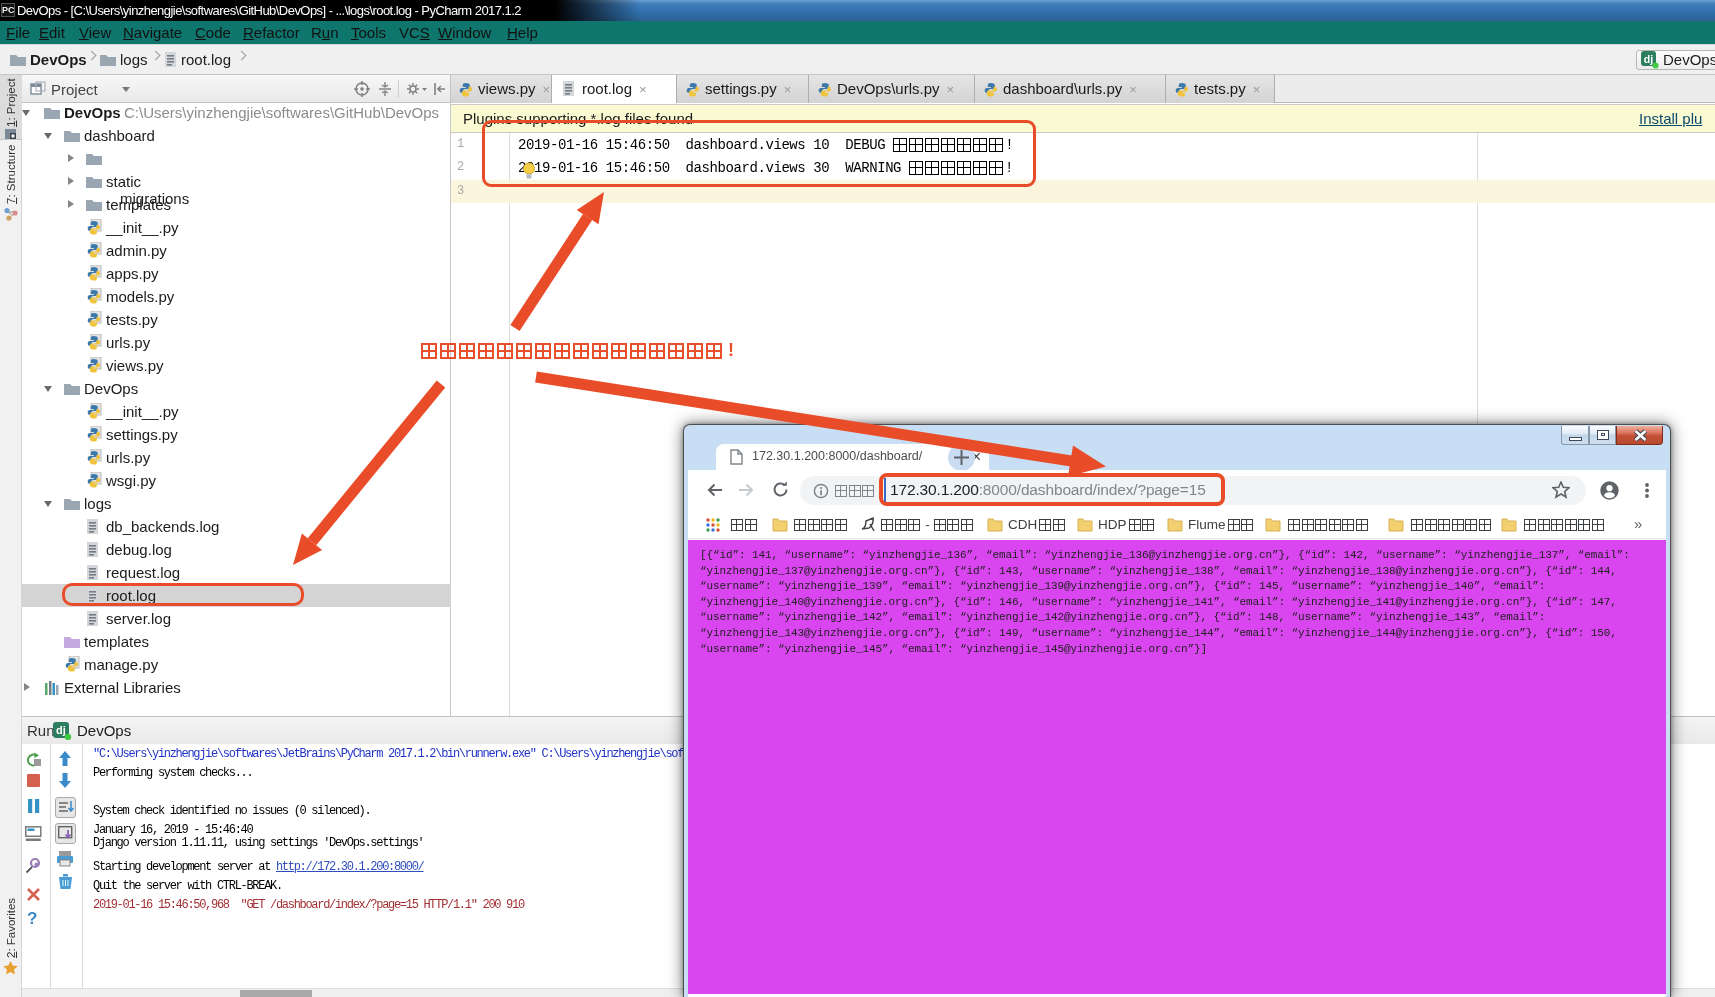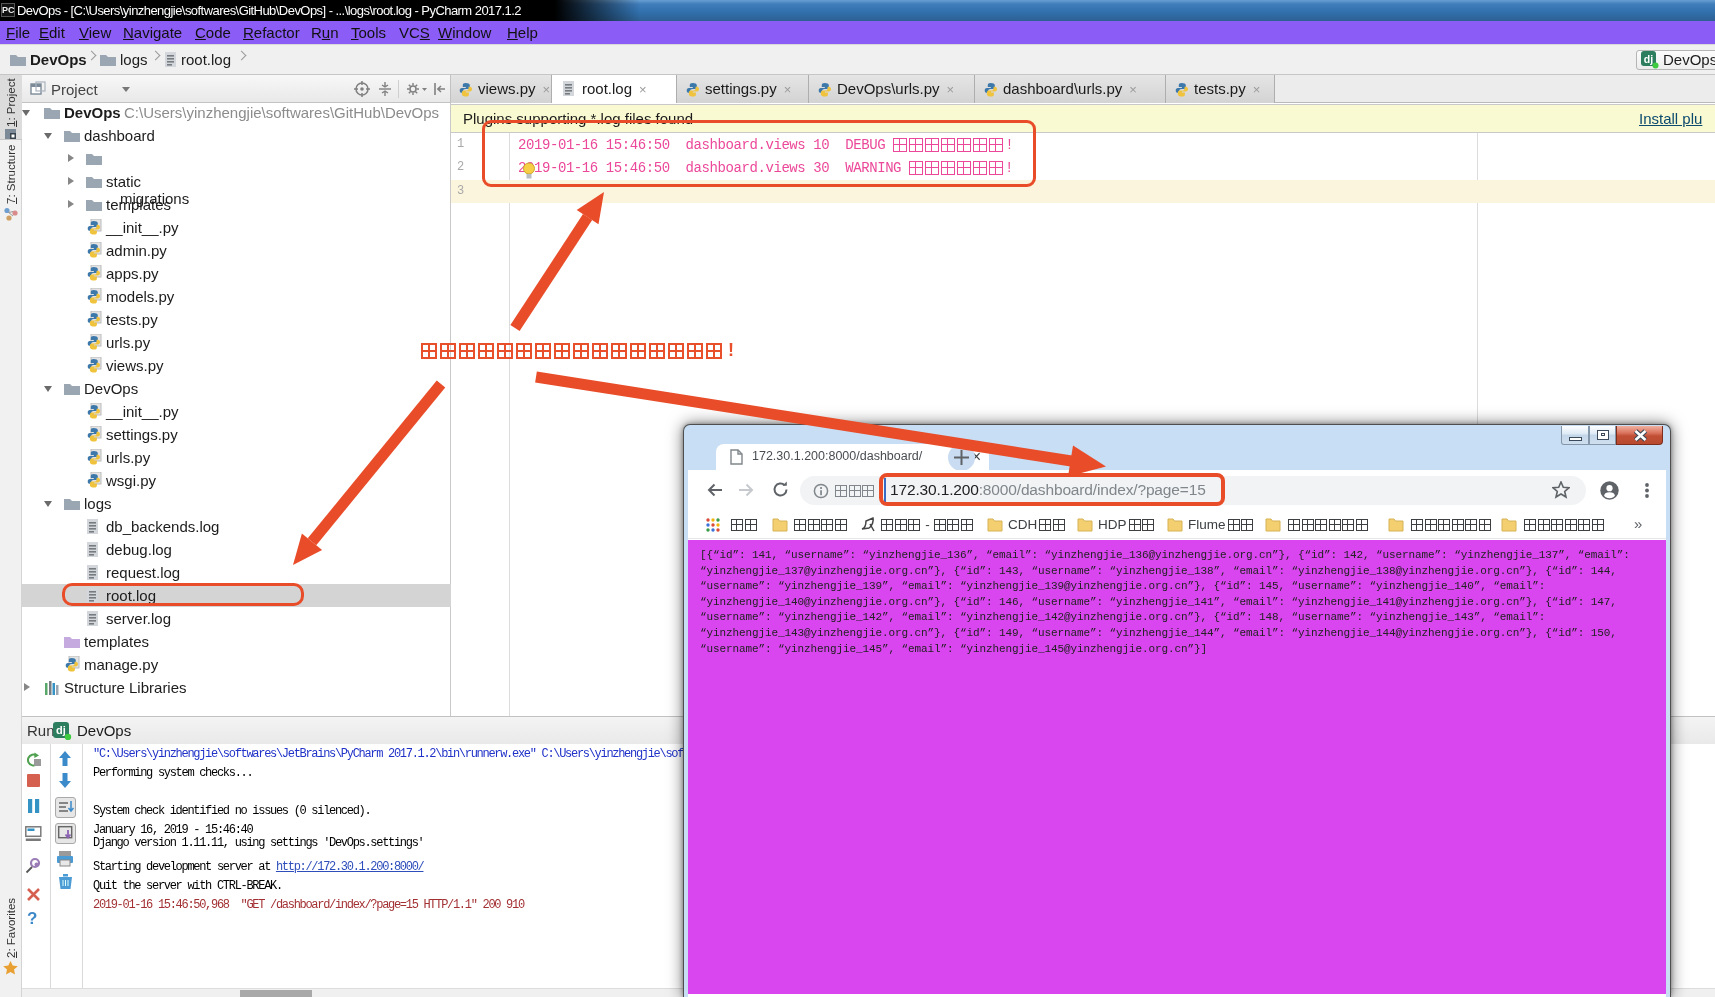--- a/index.html
+++ b/index.html
@@ -11,21 +11,21 @@
  linear-gradient(currentColor,currentColor) 50% 50%/1.3px 100% no-repeat;vertical-align:-2px}
 .g12{width:12px;height:12px;margin-right:1.5px}
 .g13{width:14px;height:14px;margin-right:2px;vertical-align:-2.5px}
 .g16{width:16px;height:16px;margin-right:3px;border-width:2px;vertical-align:-2.5px;background:linear-gradient(currentColor,currentColor) 50% 50%/100% 2px no-repeat,linear-gradient(currentColor,currentColor) 50% 50%/2px 100% no-repeat}
 
 #title{left:0;top:0;width:1715px;height:21px;background:linear-gradient(180deg,#69a0d2 0%,#3f7cba 20%,#3171ae 55%,#2d6092 100%)}
 #titleblack{left:0;top:0;width:640px;height:21px;background:linear-gradient(90deg,#000 0 555px,rgba(0,0,0,0) 640px)}
 #title .t{position:absolute;left:17px;top:3px;font-size:13px;color:#fff;letter-spacing:-0.55px}
 #pcicon{position:absolute;left:1px;top:3px;width:14px;height:14px;background:#111;border:1px solid #555;color:#eee;font-size:9px;font-weight:bold;text-align:center;line-height:12px}
 
-#menu{left:0;top:21px;width:1715px;height:24px;background:#8b5cf6;border-bottom:1px solid #d8d8d8}
+#menu{left:0;top:21px;width:1715px;height:24px;background:#0f766e;border-bottom:1px solid #d8d8d8}
 #menu span{position:absolute;top:3px;font-size:15px;color:#111}
 #menu u{text-decoration:underline}
 
 #crumbs{left:0;top:45px;width:1715px;height:30px;background:#f0f0f0;border-bottom:1px solid #c6c6c6;font-size:15px}
 #crumbs .ci{position:absolute;top:6px}
 .chev{position:absolute;top:7px;width:7px;height:7px;border-top:1.6px solid #9a9a9a;border-right:1.6px solid #9a9a9a;transform:rotate(45deg)}
 
 #stripe{left:0;top:75px;width:22px;height:922px;background:#f1f1f1;border-right:1px solid #d4d4d4}
 .vtxt{position:absolute;font-size:11.5px;color:#333;white-space:nowrap;height:16px;line-height:16px;transform:rotate(-90deg);transform-origin:0 100%}
 
@@ -43,21 +43,21 @@
 #tabbar{left:451px;top:75px;width:1264px;height:28px;background:#ececec;border-bottom:1px solid #b9b9b9}
 .tab{position:absolute;top:0;height:28px;background:linear-gradient(#e5e5e5,#d3d3d3);border-right:1px solid #aeaeae;font-size:15px;line-height:27px;color:#1a1a1a;white-space:nowrap}
 .tab.on{background:#fff}
 .tx{color:#9a9a9a;font-size:13px;margin-left:7px}
 #notify{left:451px;top:104px;width:1264px;height:29px;background:#fafad2;border-top:1px solid #c9c9c9;border-bottom:1px solid #c9c9c9;font-size:15px}
 #editor{left:451px;top:133px;width:1264px;height:583px;background:#fff}
 #gutline{left:509px;top:133px;width:1px;height:583px;background:#dcdcdc}
 #marginline{left:1477px;top:133px;width:1px;height:583px;background:#dcdcdc}
 .lnum{position:absolute;width:20px;text-align:left;font-family:"Liberation Mono",monospace;font-size:12px;color:#a8a8a8}
 .cline{position:absolute;left:451px;width:1264px;height:23px;background:#fcf5dd}
-.code{position:absolute;left:518px;font-family:"Liberation Mono",monospace;font-size:14px;letter-spacing:-0.42px;color:#ec4899;white-space:pre}
+.code{position:absolute;left:518px;font-family:"Liberation Mono",monospace;font-size:14px;letter-spacing:-0.42px;color:#000000;white-space:pre}
 
 #rhead{left:22px;top:716px;width:1693px;height:28px;background:linear-gradient(#f4f4f4,#e9e9e9);border-top:1px solid #c2c2c2;font-size:15px}
 #rbody{left:22px;top:744px;width:1693px;height:244px;background:#fff}
 #rbar{left:22px;top:988px;width:1693px;height:9px;background:#f0f0f0;border-top:1px solid #dcdcdc}
 .cl{position:absolute;left:71px;line-height:19px;font-family:"Liberation Mono",monospace;font-size:12px;letter-spacing:-1.3px;white-space:pre;color:#000}
 .icn{position:absolute}
 
 #chrome{left:683px;top:424px;width:988px;height:573px;background:#c7def5;border:1px solid #4e4e4e;border-bottom:none;border-radius:7px 7px 0 0;box-shadow:0 0 16px rgba(0,0,0,.55),0 0 4px rgba(0,0,0,.35)}
 #cwhite{position:absolute;left:4px;top:45px;width:978px;height:527px;background:#fff}
 #ctab{position:absolute;left:32px;top:19px;width:273px;height:27px;background:#fff;border-radius:8px 8px 0 0;font-size:14px;color:#494d51}
@@ -361,21 +361,21 @@
       <span style="position:absolute;left:62px;">manage.py</span>
     </div>
 <div class="tr" style="top:676px">
       <i class="ar" style="left:2px"></i>
       <svg style="left:22px;top:5px" width="16" height="14">
         <rect x="1" y="2" width="2.5" height="12" fill="#59a869"></rect>
         <rect x="5" y="0" width="2.5" height="14" fill="#767c82"></rect>
         <rect x="8.5" y="2" width="2.5" height="12" fill="#3592c4"></rect>
         <rect x="12" y="4" width="2.5" height="10" fill="#9aa6b2"></rect>
       </svg>
-      <span style="position:absolute;left:42px;">Structure Libraries</span>
+      <span style="position:absolute;left:42px;">External Libraries</span>
     </div>
 </div>
 
 <div class="ab" style="left:30px;top:81px;width:16px;height:16px">
 <svg width="16" height="16">
       <rect x="1" y="3" width="10" height="10" fill="#fff" stroke="#7c8a98" stroke-width="1.4"></rect>
       <rect x="1" y="3" width="10" height="3" fill="#7c8a98"></rect>
       <rect x="6" y="1" width="9" height="9" fill="none" stroke="#aab4be" stroke-width="1.2"></rect>
     </svg></div>
 <div class="ab" style="left:51px;top:81px;font-size:15px;color:#444">Project</div>

